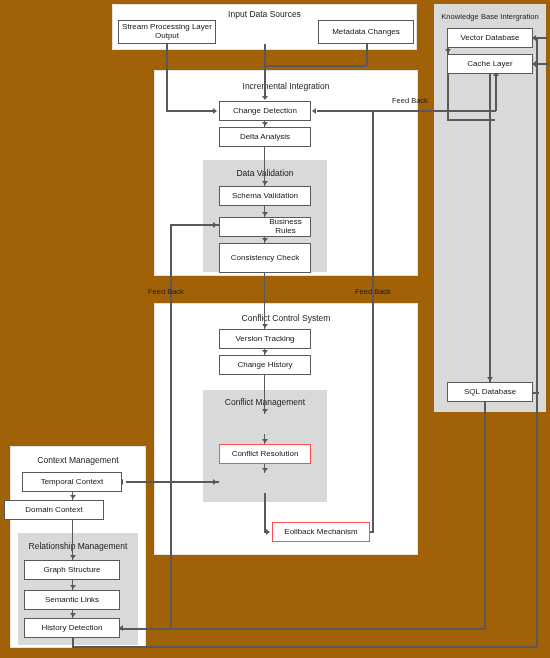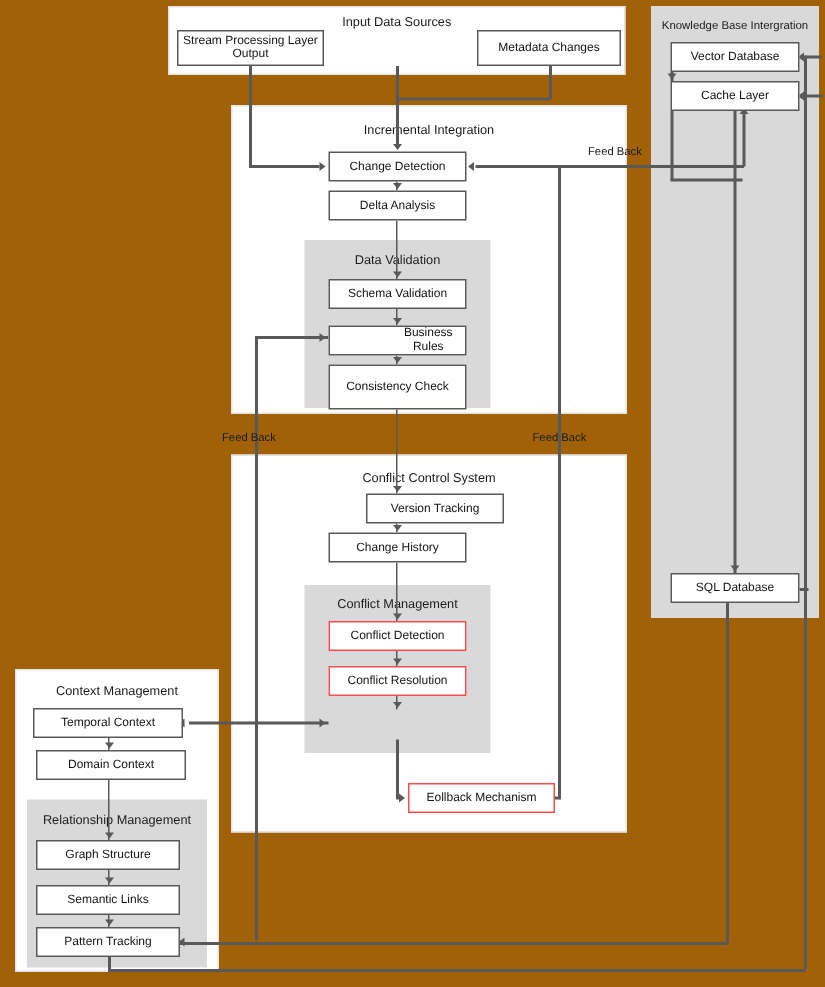--- a/index.html
+++ b/index.html
@@ -257,40 +257,39 @@
   <div class="node" style="left:447px; top:382px; width:86px; height:20px;">SQL Database</div>
 
   <div class="node" style="left:219px; top:127px; width:92px; height:20px;">Delta Analysis</div>
 
   <div class="node" style="left:219px; top:186px; width:92px; height:20px;">Schema Validation</div>
 
   <div class="node" style="left:219px; top:217px; width:92px; height:20px;padding-left:43px;">Business Rules</div>
 
   <div class="node" style="left:219px; top:243px; width:92px; height:30px;">Consistency Check</div>
 
-  <div class="node" style="left:219px; top:329px; width:92px; height:20px;margin-left:25px;">Version Tracking</div>
+  <div class="node" style="left:219px; top:329px; width:92px; height:20px;">Version Tracking</div>
 
   <div class="node" style="left:219px; top:355px; width:92px; height:20px;">Change History</div>
 
-  <div class="node alert" style="left:219px; top:414px; width:92px; height:20px;">Conflict Detection</div>
 
   <div class="node alert" style="left:219px; top:444px; width:92px; height:20px;">Conflict Resolution</div>
 
 
   <div class="node alert" style="left:272px; top:522px; width:98px; height:20px;">Eollback Mechanism</div>
 
   <div class="node" style="left:22px; top:472px; width:100px; height:20px;">Temporal Context</div>
 
-  <div class="node" style="left:24px; top:500px; width:100px; height:20px;">Domain Context</div>
+  <div class="node" style="left:4px; top:500px; width:100px; height:20px;">Domain Context</div>
 
   <div class="node" style="left:24px; top:560px; width:96px; height:20px;">Graph Structure</div>
 
   <div class="node" style="left:24px; top:590px; width:96px; height:20px;">Semantic Links</div>
 
-  <div class="node" style="left:24px; top:618px; width:96px; height:20px;">Pattern Tracking</div>
+  <div class="node" style="left:24px; top:618px; width:96px; height:20px;">History Detection</div>
 
   <div class="elabel" style="left:392px; top:96px;">Feed Back</div>
 
   <div class="elabel" style="left:148px; top:287px;">Feed Back</div>
 
   <div class="elabel" style="left:355px; top:287px;">Feed Back</div>
 
 </div>
 
 </body></html>

